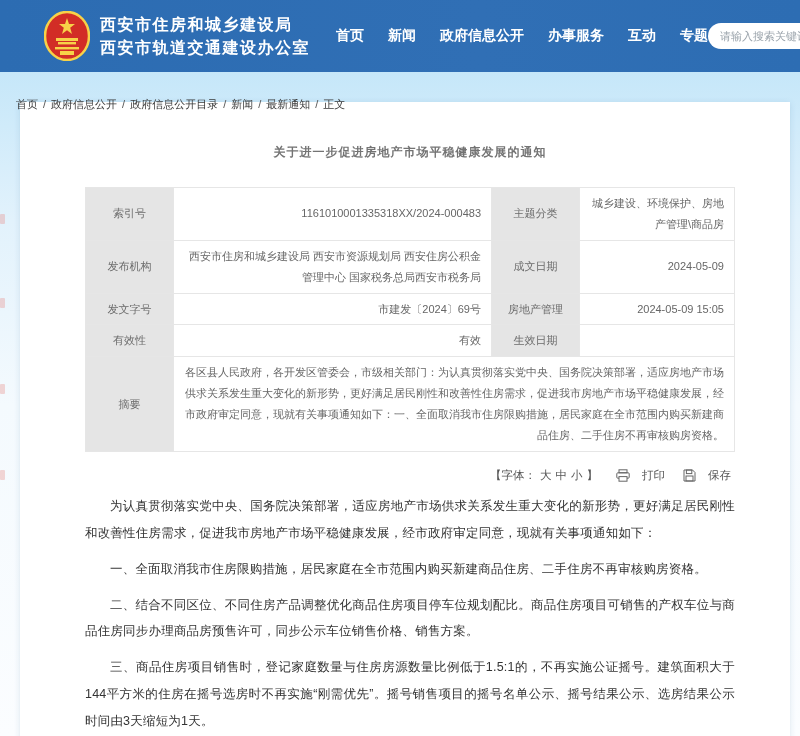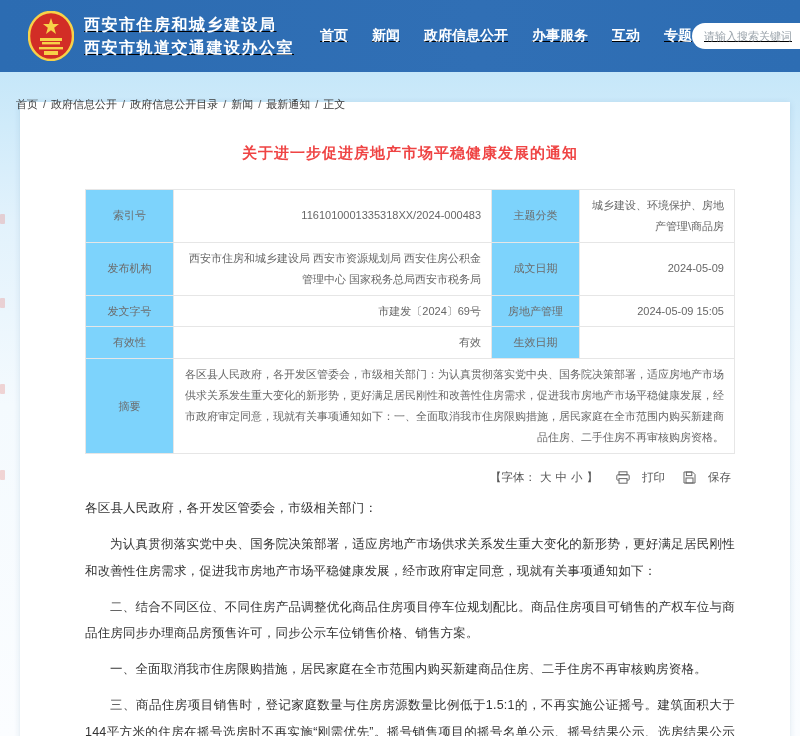--- a/index.html
+++ b/index.html
@@ -6,21 +6,21 @@
   html, body { width: 800px; }
   body {
     width: 800px; height: 736px; overflow: hidden; position: relative;
     font-family: "Liberation Sans", "DejaVu Sans", sans-serif;
     background: linear-gradient(180deg, #9fd4f2 0%, #c6e7f9 10%, #e2f2fc 30%, #f4fafe 55%, #fbfdff 100%);
   }
 
   
   .site-header {
     height: 72px; background: linear-gradient(90deg, #2c6cb2 0%, #306fb5 60%, #2d6db3 100%);
-    display: flex; align-items: center; padding: 0 18px 0 28px; position: relative; z-index: 2; text-decoration: underline;
+    display: flex; align-items: center; padding: 0 18px 0 44px; position: relative; z-index: 2;
   }
   .logo-wrap { display: flex; align-items: center; gap: 10px; }
   .emblem { width: 46px; height: 50px; flex: 0 0 auto; }
   .site-title { color: #ffffff; font-weight: bold; line-height: 1.45; font-size: 16px; letter-spacing: 1.5px; white-space: nowrap; }
   .main-nav { display: flex; align-items: center; gap: 24px; margin-left: 26px; }
   .main-nav .nav-item {
     color: #ffffff; font-size: 14px; font-weight: bold; text-decoration: none; cursor: pointer; white-space: nowrap;
   }
   .search-box {
     margin-left: auto; width: 168px; height: 26px; background: #ffffff; border-radius: 14px;
@@ -39,31 +39,31 @@
   .breadcrumb .crumb { color: #3a3a3a; cursor: pointer; }
   .breadcrumb .sep { color: #555; margin: 0 5px; }
 
   
   .content-card {
     position: absolute; left: 20px; right: 10px; top: 102px; bottom: -20px;
     background: #ffffff; box-shadow: 0 1px 6px rgba(70,120,160,0.18);
     padding: 34px 55px 20px 65px; z-index: 1;
   }
   .article-title {
-    text-align: center; font-size: 15px; font-weight: bold; color: #ef4444; letter-spacing: 1px;
+    text-align: center; font-size: 12px; font-weight: bold; color: #737373; letter-spacing: 1px;
     margin: 8px 0 26px 0;
   }
 
   
   table.meta-table { width: 100%; border-collapse: collapse; table-layout: fixed; }
   .meta-table td {
     border: 1px solid #e6e6e6; font-size: 11px; color: #666; padding: 5px 10px; line-height: 1.9;
     vertical-align: middle; word-break: break-all; text-align: right;
   }
-  .meta-table td.lbl { background: #7dd3fc; text-align: center; color: #6b6b6b; width: 88px; white-space: nowrap; }
+  .meta-table td.lbl { background: #e5e5e5; text-align: center; color: #6b6b6b; width: 88px; white-space: nowrap; }
   .meta-table td.val { background: #ffffff; color: #666; }
   .meta-table .c1 { width: 88px; } .meta-table .c2 { width: 318px; } .meta-table .c3 { width: 88px; }
 
   
   .article-toolbar {
     display: flex; justify-content: flex-end; align-items: center; gap: 18px;
     font-size: 11.5px; color: #555; margin: 16px 4px 10px 0;
   }
   .font-ctrl { display: flex; align-items: center; gap: 4px; }
   .font-size-opt { cursor: pointer; color: #555; }
@@ -183,24 +183,23 @@
       <svg width="13" height="13" viewBox="0 0 13 13">
         <path d="M1 1 H9.5 L12 3.5 V12 H1 Z" fill="none" stroke="#666" stroke-width="1"></path>
         <rect x="3.4" y="1" width="5.4" height="3.6" fill="none" stroke="#666" stroke-width="1"></rect>
         <rect x="3" y="7" width="7" height="5" fill="none" stroke="#666" stroke-width="1"></rect>
       </svg>
       <span>保存</span>
     </span>
   </div>
 
   <div class="article-body">
-    <p class="salutation">各区县人民政府，各开发区管委会，市级相关部门：</p>
     <p>为认真贯彻落实党中央、国务院决策部署，适应房地产市场供求关系发生重大变化的新形势，更好满足居民刚性和改善性住房需求，促进我市房地产市场平稳健康发展，经市政府审定同意，现就有关事项通知如下：</p>
+    <p>一、全面取消我市住房限购措施，居民家庭在全市范围内购买新建商品住房、二手住房不再审核购房资格。</p>
     <p>二、结合不同区位、不同住房产品调整优化商品住房项目停车位规划配比。商品住房项目可销售的产权车位与商品住房同步办理商品房预售许可，同步公示车位销售价格、销售方案。</p>
-    <p>一、全面取消我市住房限购措施，居民家庭在全市范围内购买新建商品住房、二手住房不再审核购房资格。</p>
     <p>三、商品住房项目销售时，登记家庭数量与住房房源数量比例低于1.5:1的，不再实施公证摇号。建筑面积大于144平方米的住房在摇号选房时不再实施“刚需优先”。摇号销售项目的摇号名单公示、摇号结果公示、选房结果公示时间由3天缩短为1天。</p>
 
   </div>
 </main>
 
 <div class="edge-mark" style="top:214px;"></div>
 <div class="edge-mark" style="top:298px;"></div>
 <div class="edge-mark" style="top:384px;"></div>
 <div class="edge-mark" style="top:470px;"></div>
 

